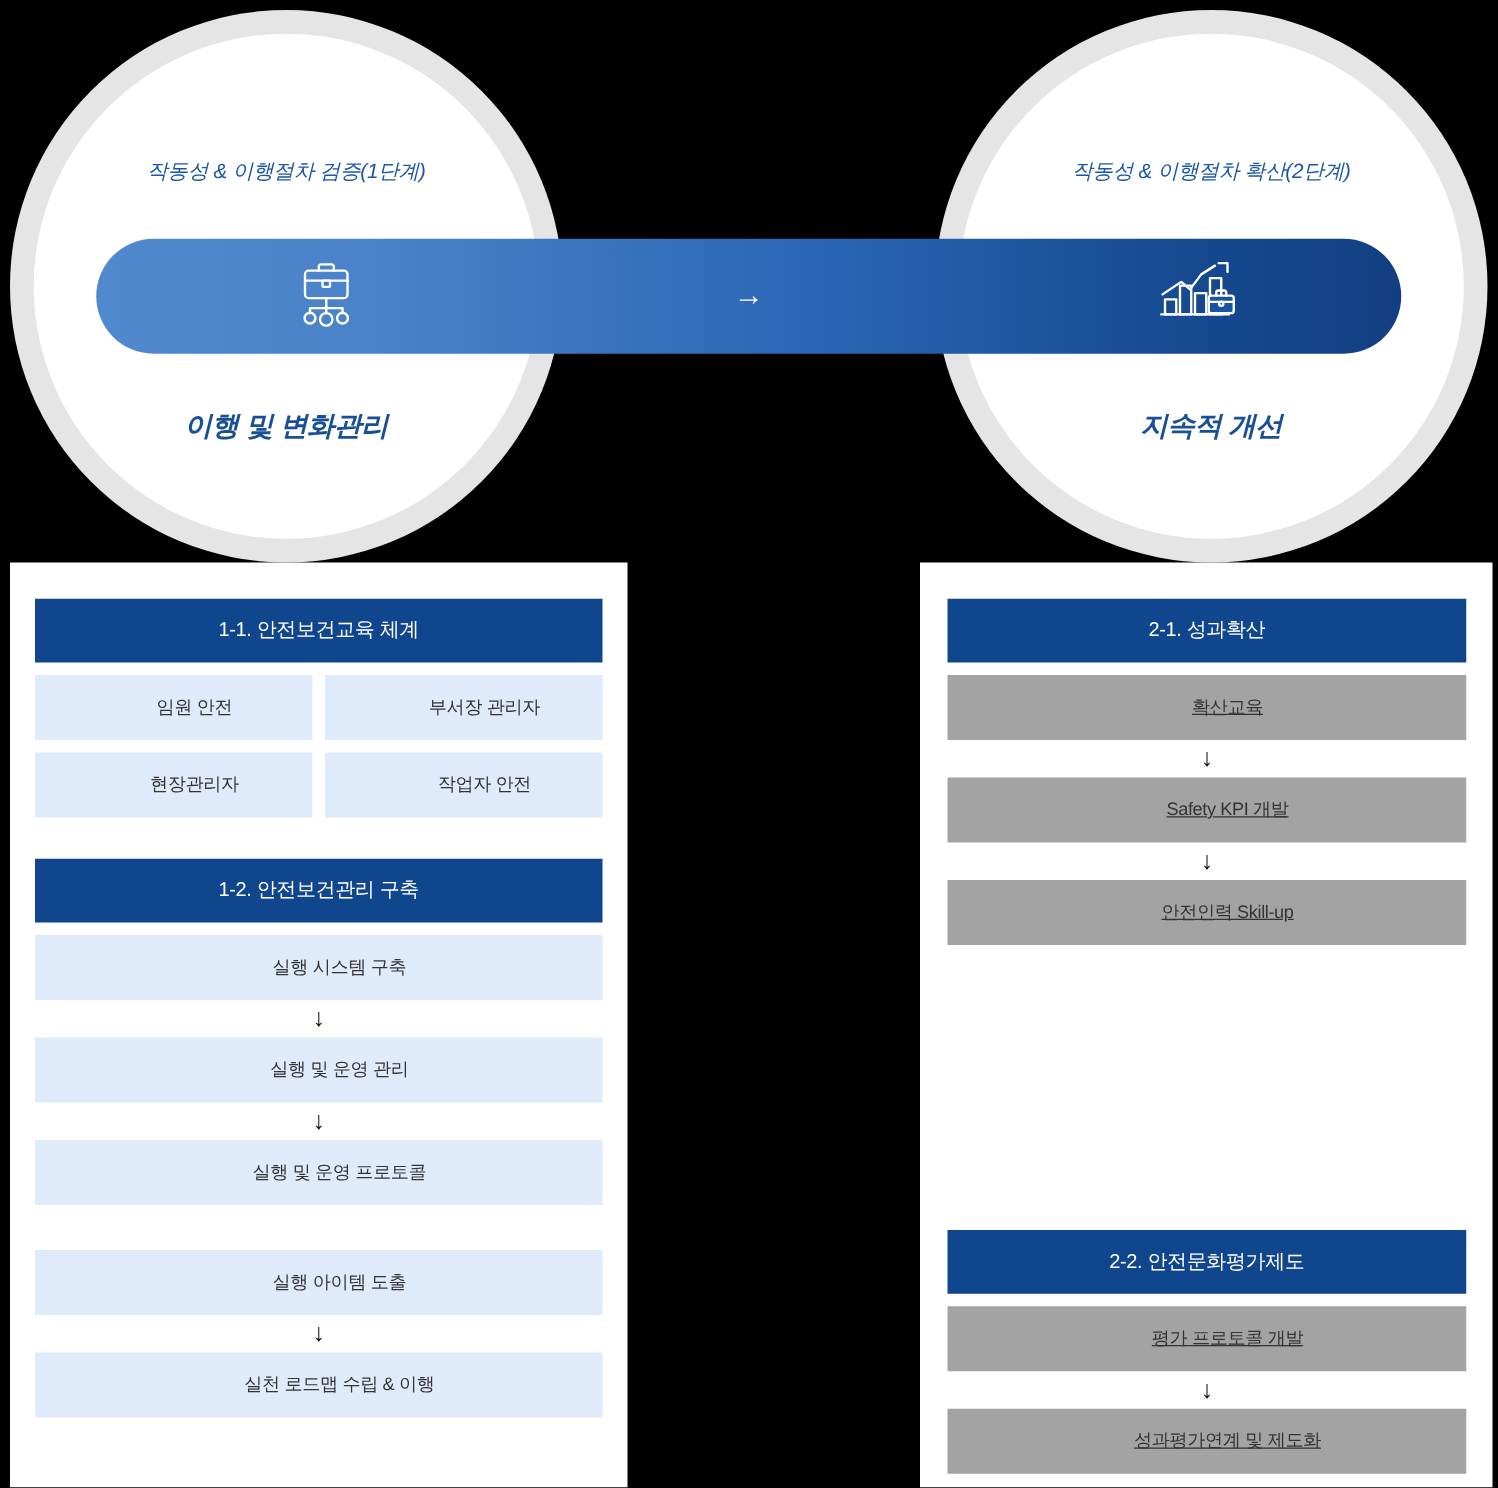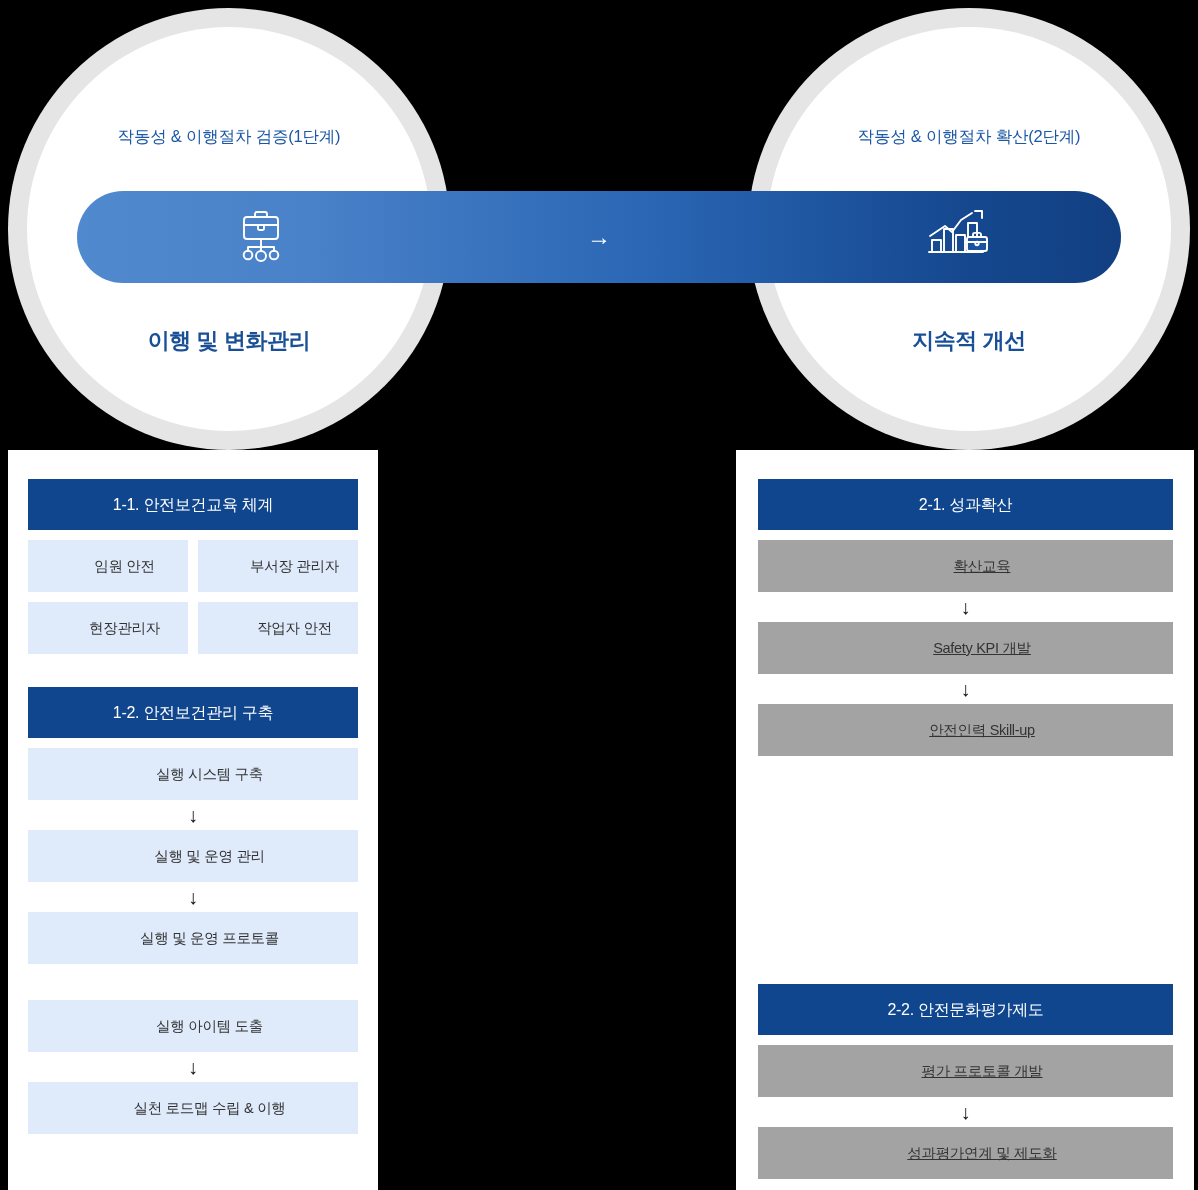--- a/index.html
+++ b/index.html
@@ -5,21 +5,21 @@
   * { box-sizing: border-box; margin: 0; padding: 0; }
   html, body {
     width: 1198px; height: 1190px;
     background: #000;
     font-family: "Liberation Sans", "DejaVu Sans", sans-serif;
     overflow: hidden;
   }
   #stage { position: relative; width: 1198px; height: 1190px; }
 
   
-  .circle-wrap { position: absolute; top: 8px; width: 442px; height: 442px; }
+  .circle-wrap { position: absolute; top: 8px; width: 442px; height: 442px; font-style: italic; }
   .circle-wrap.left  { left: 8px; }
   .circle-wrap.right { left: 748px; }
   .circle-ring {
     position: absolute; inset: 0;
     border-radius: 50%;
     background: #e5e5e5;
   }
   .circle-inner {
     position: absolute; inset: 19px;
     border-radius: 50%;
@@ -67,21 +67,21 @@
 
   
   .column {
     position: absolute;
     top: 450px;
     width: 450px;
     background: #ffffff;
     padding: 0 20px 0 20px;
     height: 740px;
   }
-  .column.left  { left: 8px;  width: 370px; }
+  .column.left  { left: 8px;  width: 494px; }
   .column.right { left: 736px; width: 458px; padding-left: 22px; padding-right: 21px; }
 
   .col-spacer-top { height: 29px; }
 
   .section { margin-bottom: 0; }
   .section-header {
     background: #10468e;
     color: #ffffff;
     font-size: 16px;
     font-weight: 500;

